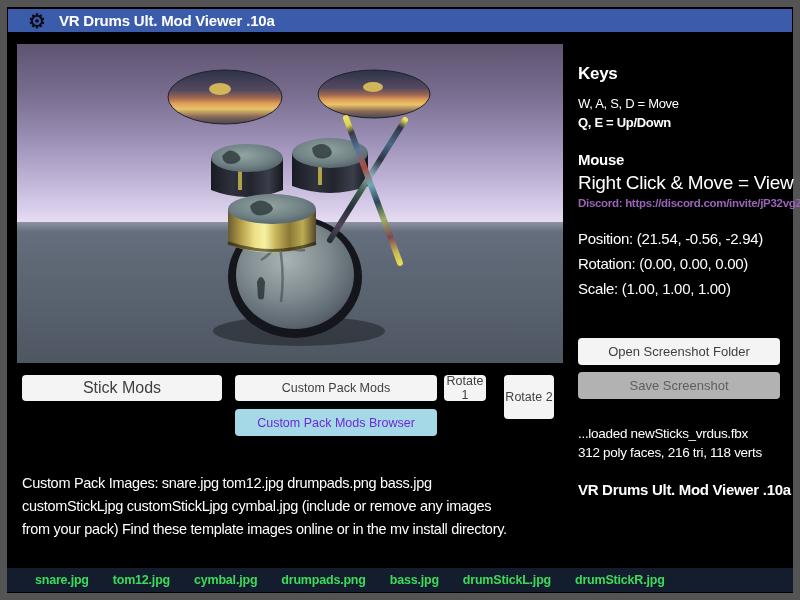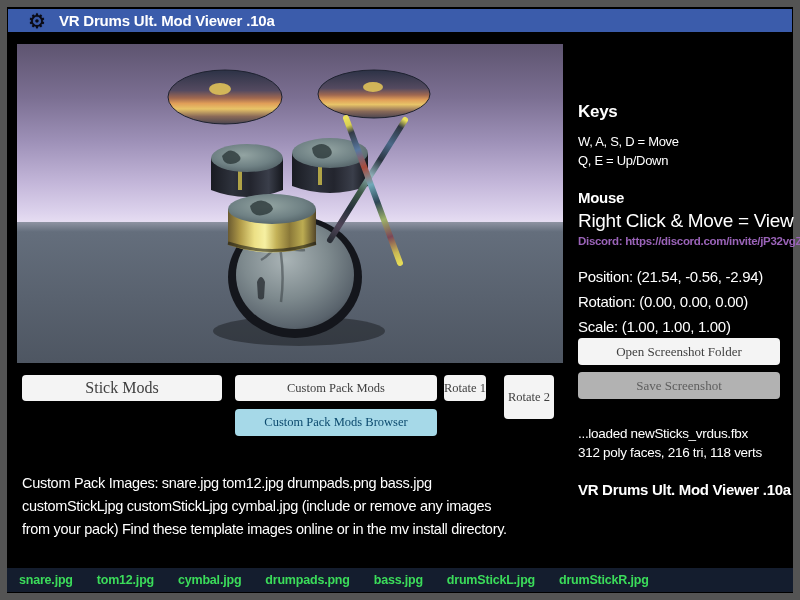--- a/index.html
+++ b/index.html
@@ -25,59 +25,59 @@
     margin-left:13px;color:#ffffff;font-weight:700;font-size:15px;
     letter-spacing:-0.2px;
   }
   
   .viewport{
     position:absolute;left:17px;top:44px;width:546px;height:319px;
     cursor:grab;
   }
   .viewport svg{display:block;}
   
-  .rp{position:absolute;left:578px;color:#fff;letter-spacing:-0.3px;white-space:nowrap;margin-top:38px;}
+  .rp{position:absolute;left:578px;color:#fff;letter-spacing:-0.3px;white-space:nowrap;}
   .keys-h{top:64px;font-size:17px;font-weight:700;}
   .keys-1{top:96px;font-size:13px;}
-  .keys-2{top:115px;font-size:13px;}
+  .keys-2{top:115px;font-size:13px;font-weight:bold;}
   .mouse-h{top:151px;font-size:15px;font-weight:700;}
   .mouse-1{top:172px;font-size:19px;}
   .discord{top:197px;font-size:11.5px;font-weight:700;color:#9a63b8;text-decoration:none;cursor:pointer;}
   .pos{top:230px;font-size:15px;}
   .rot{top:255px;font-size:15px;}
   .scl{top:280px;font-size:15px;}
   
   .btn{
     position:absolute;display:flex;align-items:center;justify-content:center;
     background:#f4f4f4;color:#3f3f3f;border:none;border-radius:4px;
-    font-family:Liberation Serif, serif;font-size:13px;cursor:pointer;
+    font-family:Liberation Sans, sans-serif;font-size:13px;cursor:pointer;
     box-sizing:border-box;padding:0;
   }
   .btn-open{left:578px;top:338px;width:202px;height:27px;}
   .btn-save{left:578px;top:372px;width:202px;height:27px;background:#b2b2b2;color:#5e5e5e;}
   .btn-stick{left:22px;top:375px;width:200px;height:26px;font-size:16px;}
   .btn-cpm{left:235px;top:375px;width:202px;height:26px;font-size:12.5px;}
   .btn-r1{left:444px;top:375px;width:42px;height:26px;font-size:12.5px;}
   .btn-r2{left:504px;top:375px;width:50px;height:44px;font-size:12.5px;}
-  .btn-browser{left:235px;top:409px;width:202px;height:27px;background:#a6d9e8;color:#0c4a6e;font-size:12.5px;}
+  .btn-browser{left:235px;top:409px;width:202px;height:27px;background:#a6d9e8;color:#6d28d9;font-size:12.5px;}
   
   .st{position:absolute;left:578px;color:#fff;letter-spacing:-0.3px;white-space:nowrap;}
   .st-1{top:426px;font-size:13.5px;}
   .st-2{top:445px;font-size:13.5px;}
   .st-app{top:481px;font-size:15px;font-weight:700;}
   
   .instr{
     position:absolute;left:22px;top:472px;width:545px;color:#fff;
     font-size:14.5px;line-height:23px;letter-spacing:-0.3px;
   }
   
   .filebar{
     position:absolute;left:7px;top:568px;width:786px;height:24px;
     background:#141d2e;display:flex;align-items:center;
-    padding-left:12px;gap:24px;box-sizing:border-box;
+    padding-left:28px;gap:24px;box-sizing:border-box;
   }
   .filebar .file{
     color:#3bdc5a;font-size:12.5px;font-weight:700;letter-spacing:-0.2px;
     white-space:nowrap;
   }
 </style>
 </head>
 <body>
 
 <div class="frame">

